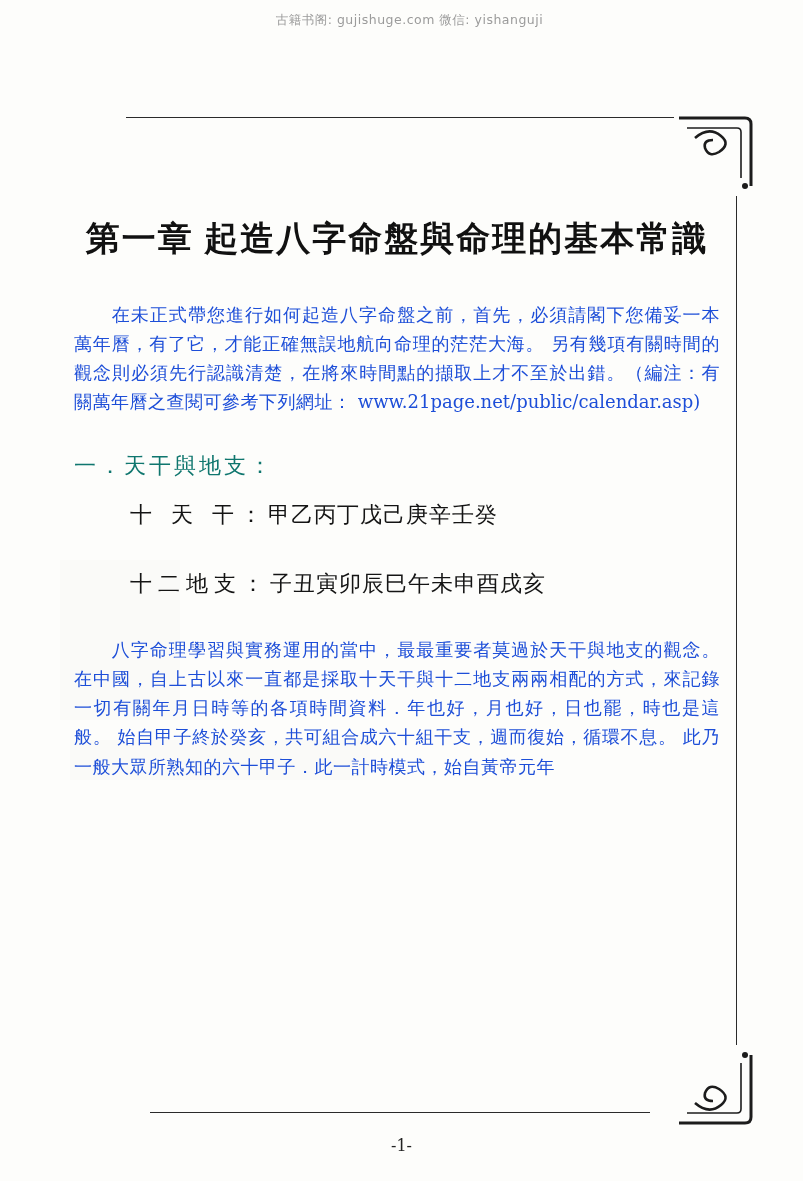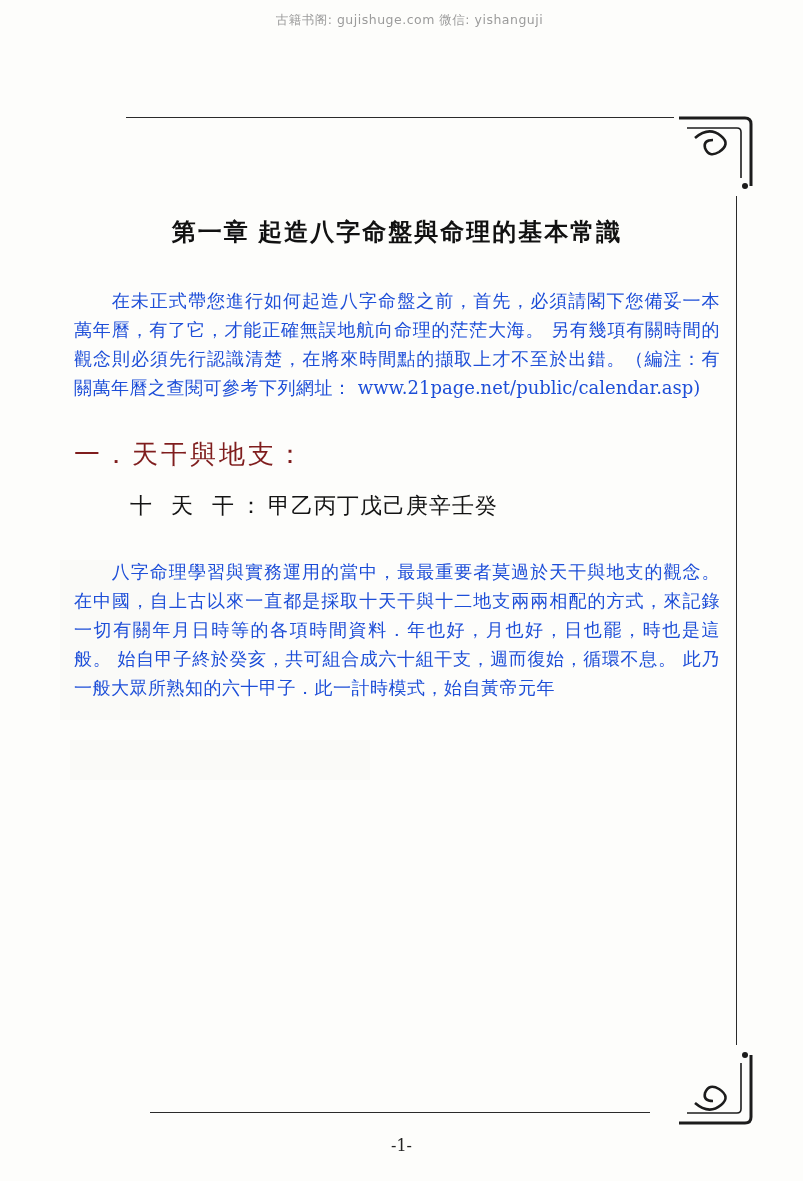--- a/index.html
+++ b/index.html
@@ -77,25 +77,25 @@
   
   .content {
     position: absolute;
     top: 216px;
     left: 74px;
     width: 646px;
   }
 
   h1.chapter-title {
     margin: 0 0 38px 0;
-    font-size: 24px;
+    font-size: 34px;
     font-weight: bold;
     letter-spacing: 2px;
     text-align: center;
-    font-family: Liberation Sans, sans-serif;
+    font-family: Liberation Serif, serif;
     color: #111;
     white-space: nowrap;
   }
 
   p.para {
     margin: 0 0 26px 0;
     font-size: 18px;
     line-height: 1.62;
     text-align: justify;
     text-justify: inter-character;
@@ -104,24 +104,24 @@
   }
   p.para.indent { text-indent: 2.1em; }
 
   .url {
     font-family: "DejaVu Serif", "Liberation Serif", serif;
     letter-spacing: 0;
   }
 
   h2.section {
     margin: 34px 0 16px 0;
-    font-size: 26px;
+    font-size: 22px;
     font-weight: normal;
     letter-spacing: 3px;
-    color: #7f1d1d;
+    color: #0f766e;
   }
 
   p.item {
     margin: 0 0 34px 0;
     font-size: 22px;
     line-height: 1.6;
     letter-spacing: 1px;
     padding-left: 56px;
     color: #141414;
   }
@@ -193,20 +193,23 @@
       <span>在未正式帶您進行如何起造八字命盤之前，首先，必須請閣下您備妥一本萬年曆，有了它，才能正確無誤地航向命理的茫茫大海。 另有幾項有關時間的觀念則必須先行認識清楚，在將來時間點的擷取上才不至於出錯。（編注：有關萬年曆之查閱可參考下列網址：</span>
       <span class="url">www.21page.net/public/calendar.asp)</span>
     </p>
 
     <h2 class="section">一．天干與地支：</h2>
 
     <p class="item">
       <span class="lbl">十 天 干：</span><span>甲乙丙丁戊己庚辛壬癸</span>
     </p>
 
+    <p class="item">
+      <span class="lbl">十二地支：</span><span>子丑寅卯辰巳午未申酉戌亥</span>
+    </p>
 
     <p class="para indent">八字命理學習與實務運用的當中，最最重要者莫過於天干與地支的觀念。 在中國，自上古以來一直都是採取十天干與十二地支兩兩相配的方式，來記錄一切有關年月日時等的各項時間資料．年也好，月也好，日也罷，時也是這般。 始自甲子終於癸亥，共可組合成六十組干支，週而復始，循環不息。 此乃一般大眾所熟知的六十甲子．此一計時模式，始自黃帝元年</p>
 
   </div>
 
   <div class="rule-bottom"></div>
   <div class="folio">-1-</div>
 
 </div>
 

